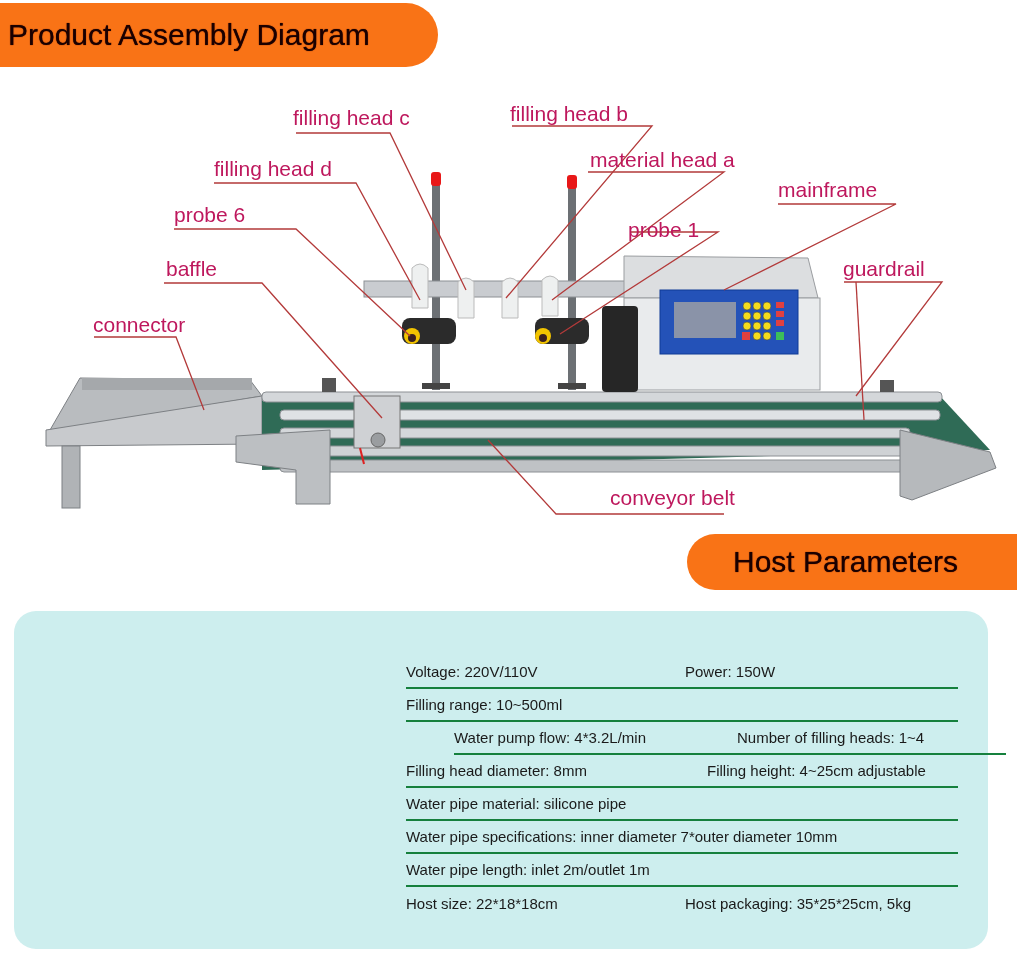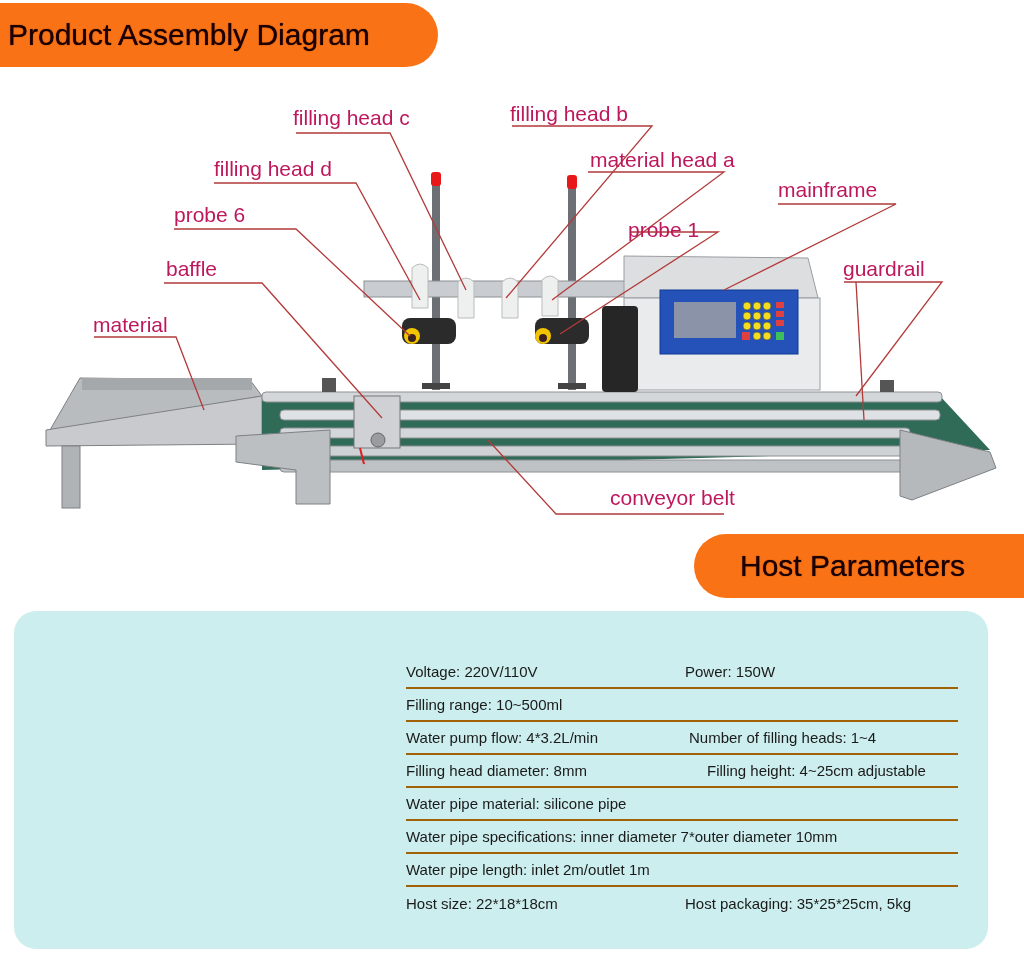--- a/index.html
+++ b/index.html
@@ -6,35 +6,35 @@
   html, body { width: 1024px; height: 954px; background: #ffffff; overflow: hidden; }
   body { position: relative; font-family: "Liberation Sans", sans-serif; }
 
   .banner {
     position: absolute; background: #f97316; color: #1a0000;
     font-family: "Liberation Sans", sans-serif; font-size: 30px;
     display: flex; align-items: center;
     text-shadow: 0 0 1px #300;
   }
   .banner-left { left: 0; top: 3px; width: 438px; height: 64px; border-radius: 0 32px 32px 0; padding-left: 8px; }
-  .banner-right { right: 0; top: 534px; width: 330px; height: 64px; border-radius: 32px 0 0 32px; padding-left: 46px; }
+  .banner-right { right: 7px; top: 534px; width: 330px; height: 56px; border-radius: 32px 0 0 32px; padding-left: 46px; }
   .callout {
     position: absolute; color: #be185d; font-size: 21px; white-space: nowrap;
     font-family: Liberation Sans, sans-serif;
   }
   svg.lines { position: absolute; left: 0; top: 0; width: 1024px; height: 954px; pointer-events: none; }
 
   .params-panel {
     position: absolute; left: 14px; top: 611px; width: 974px; height: 338px;
     background: #cdeeee; border-radius: 22px;
   }
   .param-row {
     position: absolute; left: 406px; width: 552px; height: 33px;
     font-size: 15px; color: #1a1a1a; display: flex; align-items: center;
-    border-bottom: 2px solid #a16207;
+    border-bottom: 2px solid #15803d;
   }
   .param-row.last { border-bottom: none; }
   .param-cell { position: absolute; white-space: nowrap; }
 </style>
 </head>
 <body>
 
 <div class="banner banner-left">
   <span>Product Assembly Diagram</span>
 </div>
@@ -170,37 +170,37 @@
 
 <div class="callout" style="left:293px;top:106px;">filling head c</div>
 <div class="callout" style="left:510px;top:102px;">filling head b</div>
 <div class="callout" style="left:214px;top:157px;">filling head d</div>
 <div class="callout" style="left:590px;top:148px;">material head a</div>
 <div class="callout" style="left:174px;top:203px;">probe 6</div>
 <div class="callout" style="left:628px;top:206px;margin-top:12px;">probe 1</div>
 <div class="callout" style="left:778px;top:178px;">mainframe</div>
 <div class="callout" style="left:166px;top:257px;text-align:center;">baffle</div>
 <div class="callout" style="left:843px;top:257px;">guardrail</div>
-<div class="callout" style="left:93px;top:313px;">material</div>
+<div class="callout" style="left:93px;top:313px;">connector</div>
 <div class="callout" style="left:610px;top:486px;">conveyor belt</div>
 
 <div class="banner banner-right">
   <span>Host Parameters</span>
 </div>
 
 <div class="params-panel"></div>
 
 <div class="param-row" style="top:656px;">
   <span class="param-cell" style="left:0;">Voltage: 220V/110V</span>
   <span class="param-cell" style="left:279px;">Power: 150W</span>
 </div>
 <div class="param-row" style="top:689px;">
   <span class="param-cell" style="left:0;">Filling range: 10~500ml</span>
 </div>
-<div class="param-row" style="top:722px;">
+<div class="param-row" style="top:722px;margin-left:48px;">
   <span class="param-cell" style="left:0;">Water pump flow: 4*3.2L/min</span>
   <span class="param-cell" style="left:283px;">Number of filling heads: 1~4</span>
 </div>
 <div class="param-row" style="top:755px;text-align:center;">
   <span class="param-cell" style="left:0;">Filling head diameter: 8mm</span>
   <span class="param-cell" style="left:294px;margin-left:7px;">Filling height: 4~25cm adjustable</span>
 </div>
 <div class="param-row" style="top:788px;">
   <span class="param-cell" style="left:0;">Water pipe material: silicone pipe</span>
 </div>

